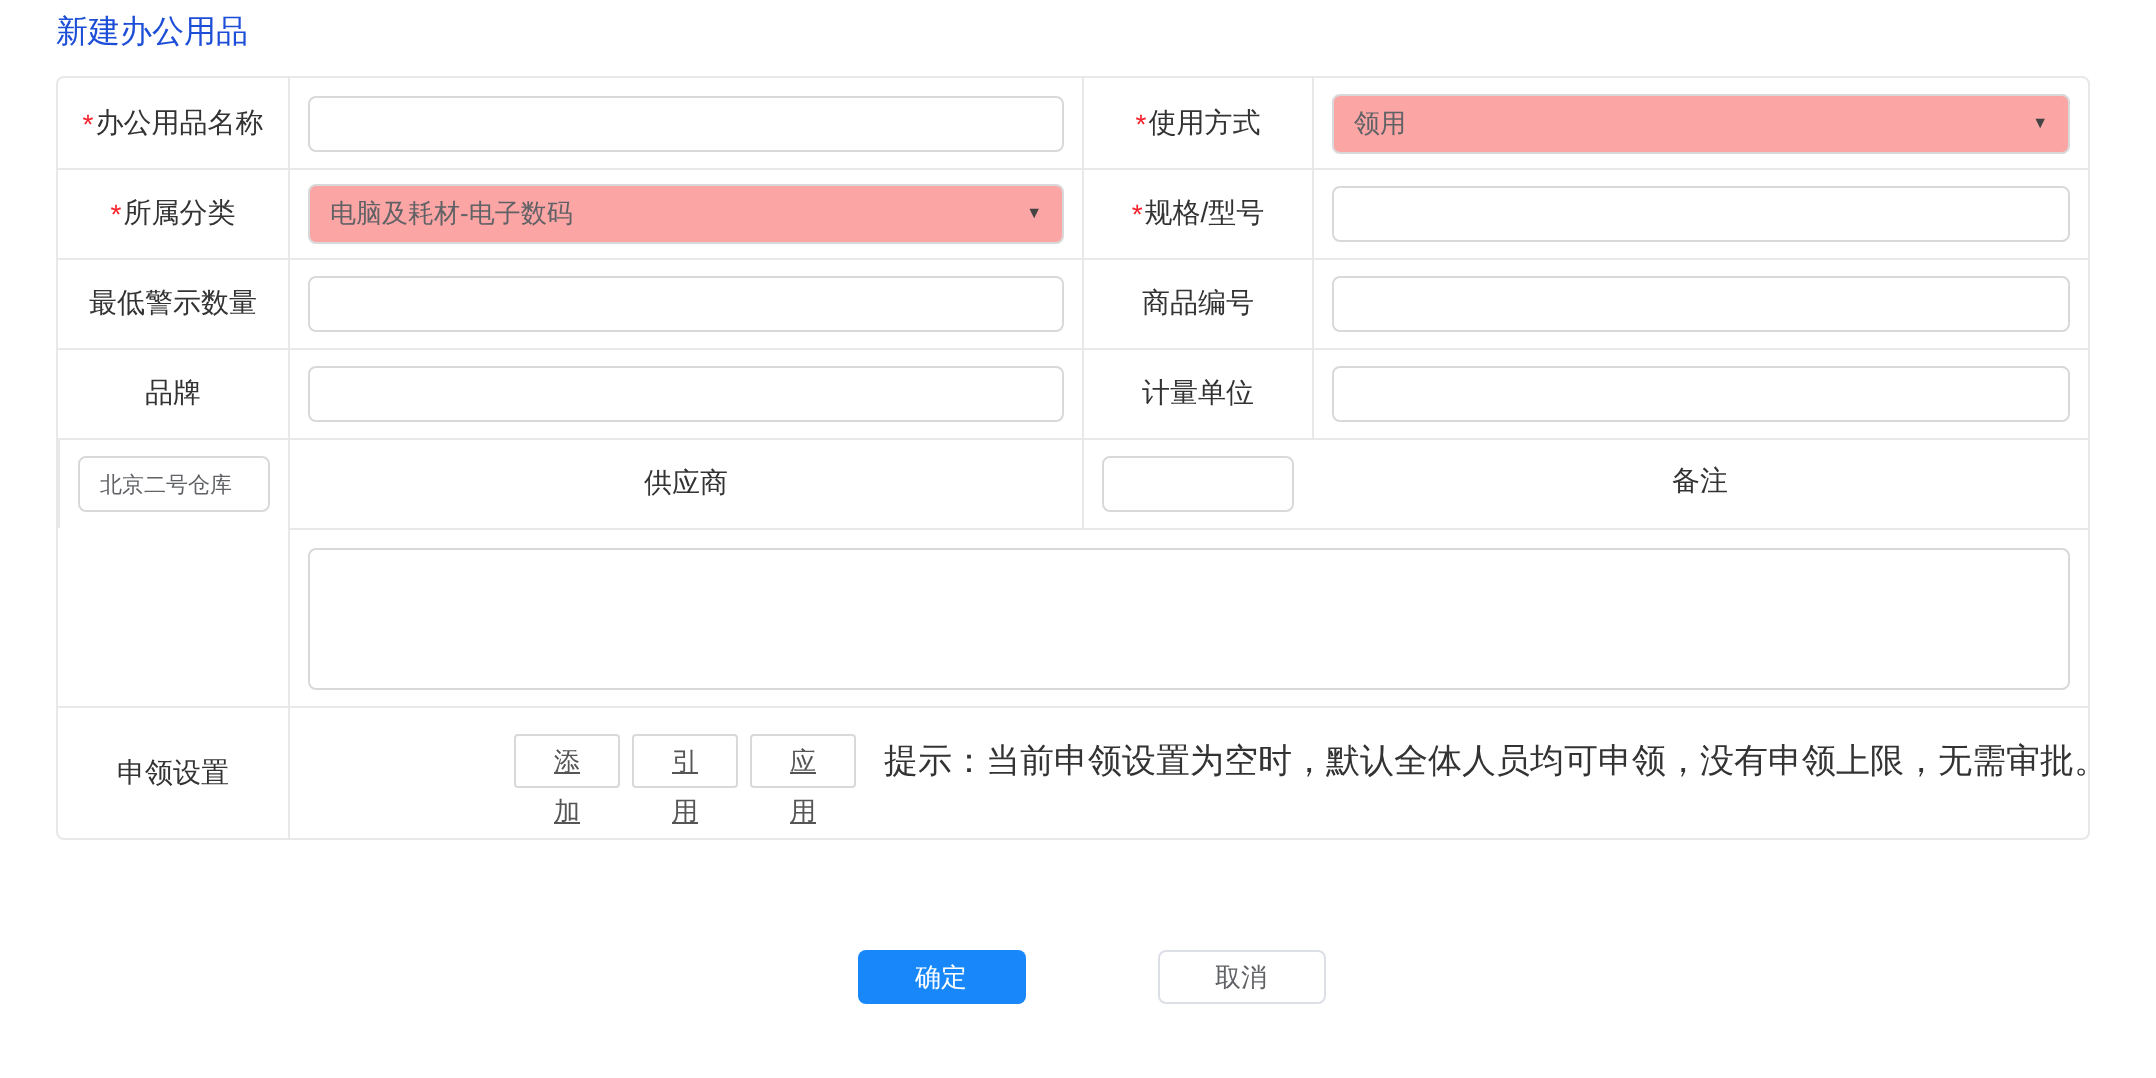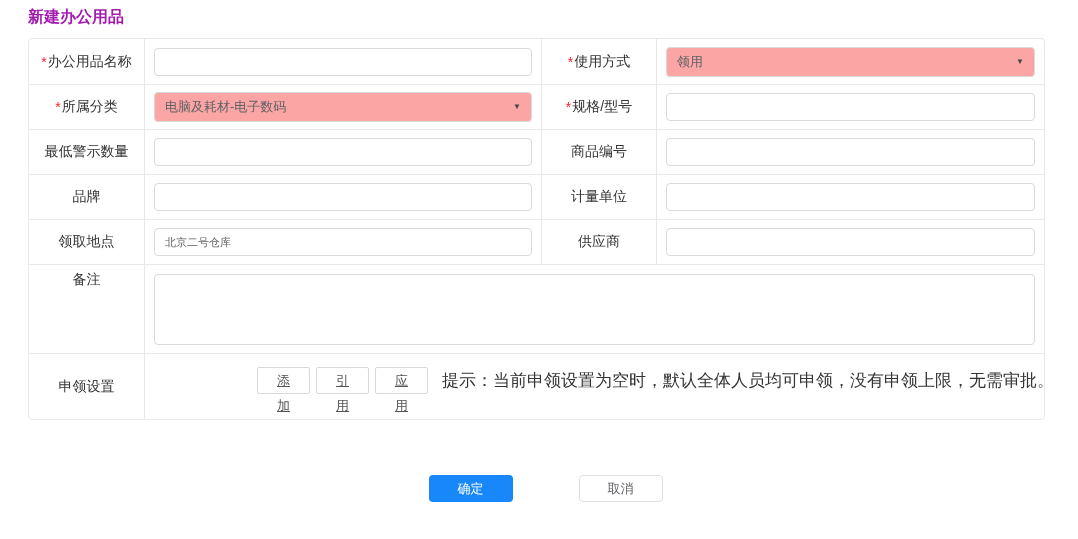--- a/index.html
+++ b/index.html
@@ -6,21 +6,21 @@
   html, body { margin: 0; padding: 0; }
   body {
     width: 1078px; height: 539px;
     background: #fff;
     font-family: "Liberation Sans", "DejaVu Sans", sans-serif;
     color: #333;
     overflow: hidden;
   }
   .page { padding: 8px 0 0 28px; }
   .page-title {
-    font-size: 16px; font-weight: 700; color: #a21caf;
+    font-size: 16px; font-weight: 400; color: #1d4ed8;
     margin: 0 0 12px 0; line-height: 18px;
   }
   .form-grid {
     width: 1017px;
     display: grid;
     grid-template-columns: 115px 397px 115px 1fr;
     grid-template-rows: 45px 45px 45px 45px 45px 89px 66px;
     border: 1px solid #e8e8e8;
     border-radius: 4px;
     background: #fff;
@@ -43,21 +43,21 @@
     background: #fca5a5; display: flex; align-items: center;
     padding: 0 26px 0 10px; font-size: 13px; color: #606266;
     cursor: pointer;
   }
   .arrow {
     position: absolute; right: 10px; top: 50%;
     margin-top: -5px; height: 10px; line-height: 10px;
     font-size: 8px; color: #444;
   }
   .span3 { grid-column: 2 / 5; }
-  .remark-label { align-items: flex-start; padding-top: 6px; }
+  .remark-label { align-items: flex-start; padding-top: 12px; }
   .remark-cell { align-items: stretch; padding: 9px; }
   .remark-textarea {
     width: 100%; height: 71px;
     border: 1px solid #d9d9d9; border-radius: 4px;
     resize: none; font-family: inherit; font-size: 13px; color: #606266;
     padding: 6px 10px; outline: none;
   }
   .claim-cell { align-items: flex-start; padding: 13px 12px 0 112px; }
   .mini-btn {
     height: 27px; min-width: 53px; padding: 0 14px;
@@ -134,21 +134,20 @@
 
     <div class="cell label bt">品牌</div>
     <div class="cell field bt bl">
       <input class="text-input" value="" style="">
     </div>
     <div class="cell label bt bl">计量单位</div>
     <div class="cell field bt bl">
       <input class="text-input" value="" style="">
     </div>
 
-    <div class="cell label bt">领取地点</div>
     <div class="cell field bt bl">
       <input class="text-input" value="北京二号仓库" style="">
     </div>
     <div class="cell label bt bl">供应商</div>
     <div class="cell field bt bl">
       <input class="text-input" value="" style="">
     </div>
 
     <div class="cell label remark-label bt">备注</div>
     <div class="cell remark-cell span3 bt bl">

